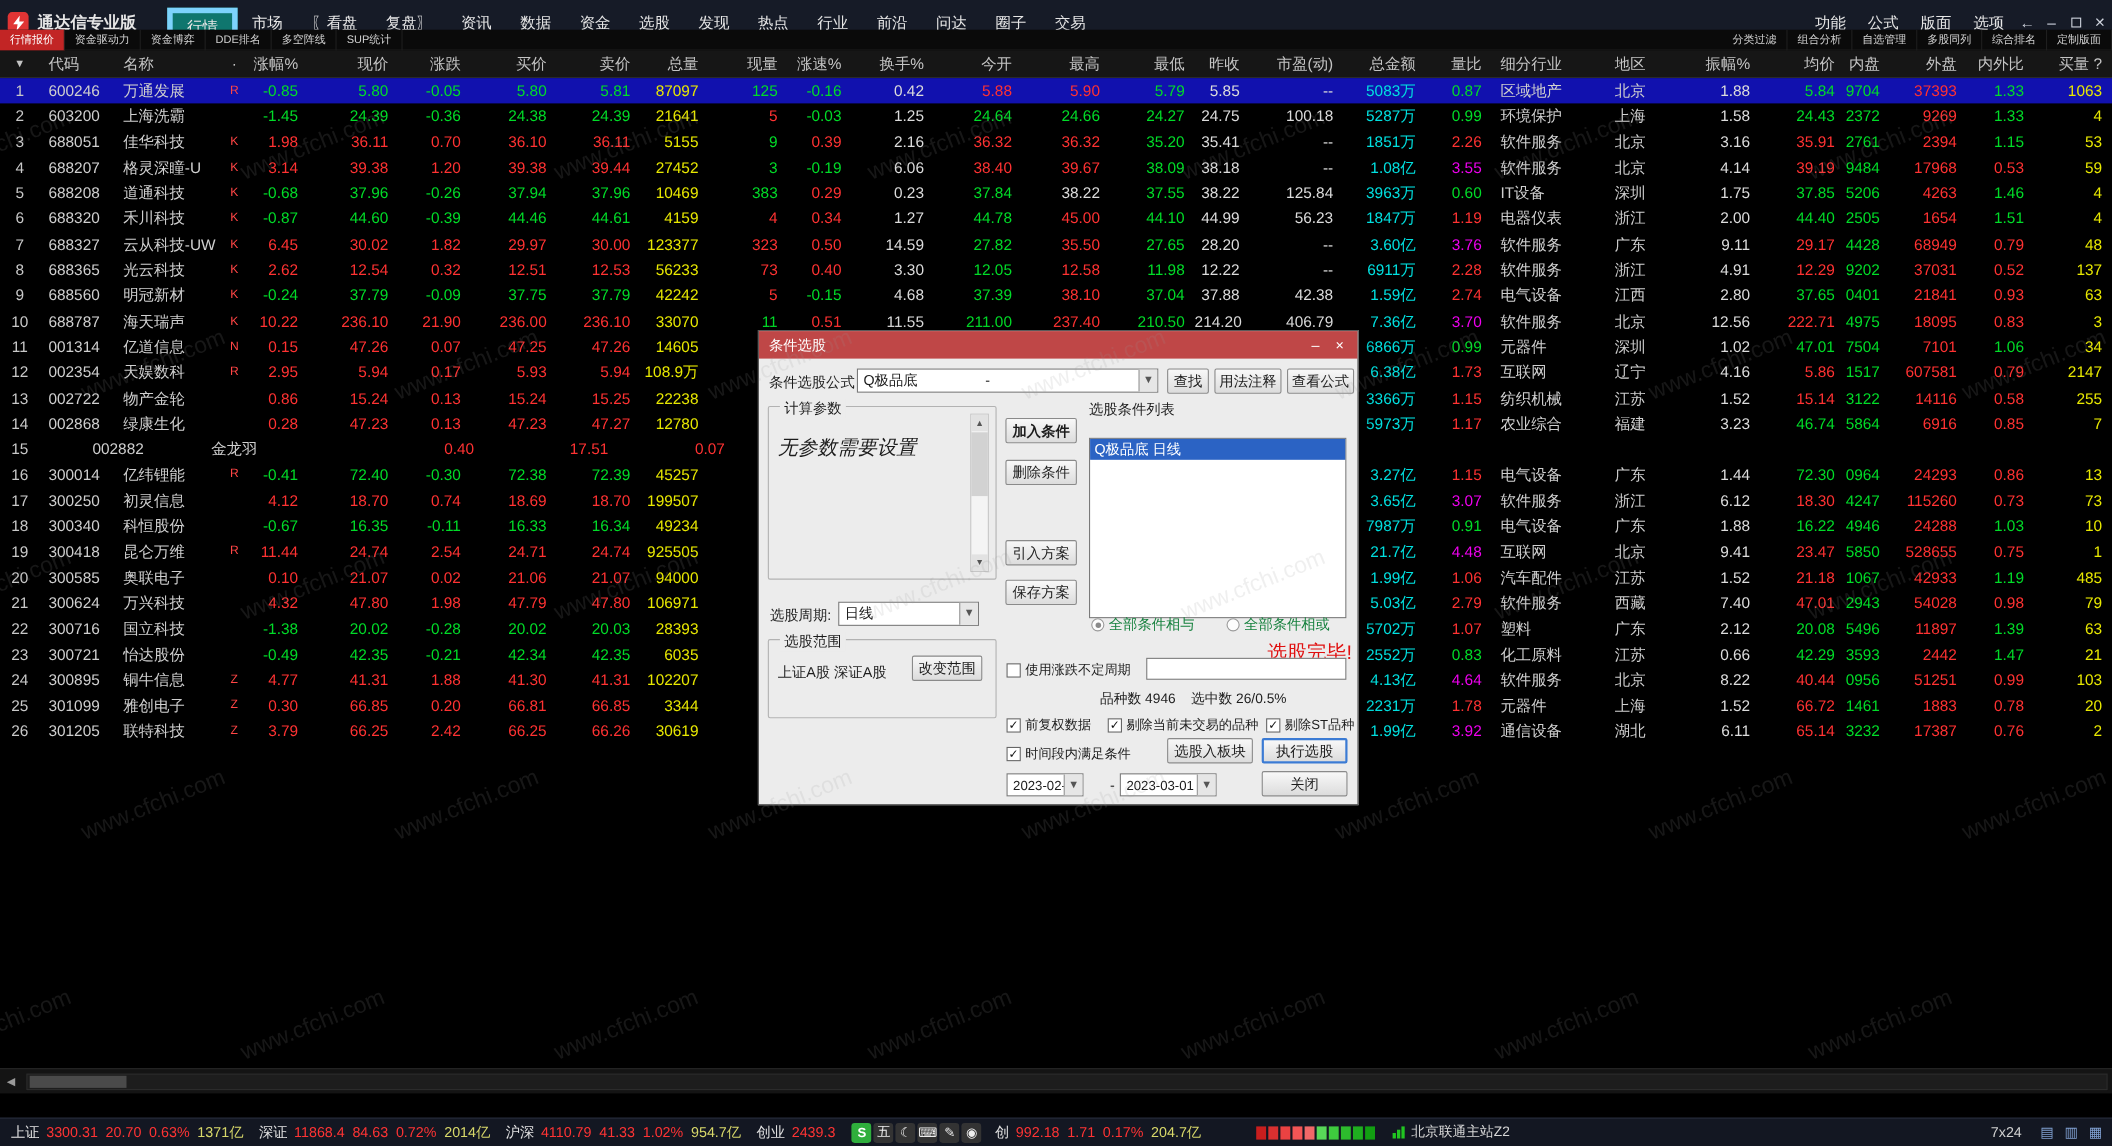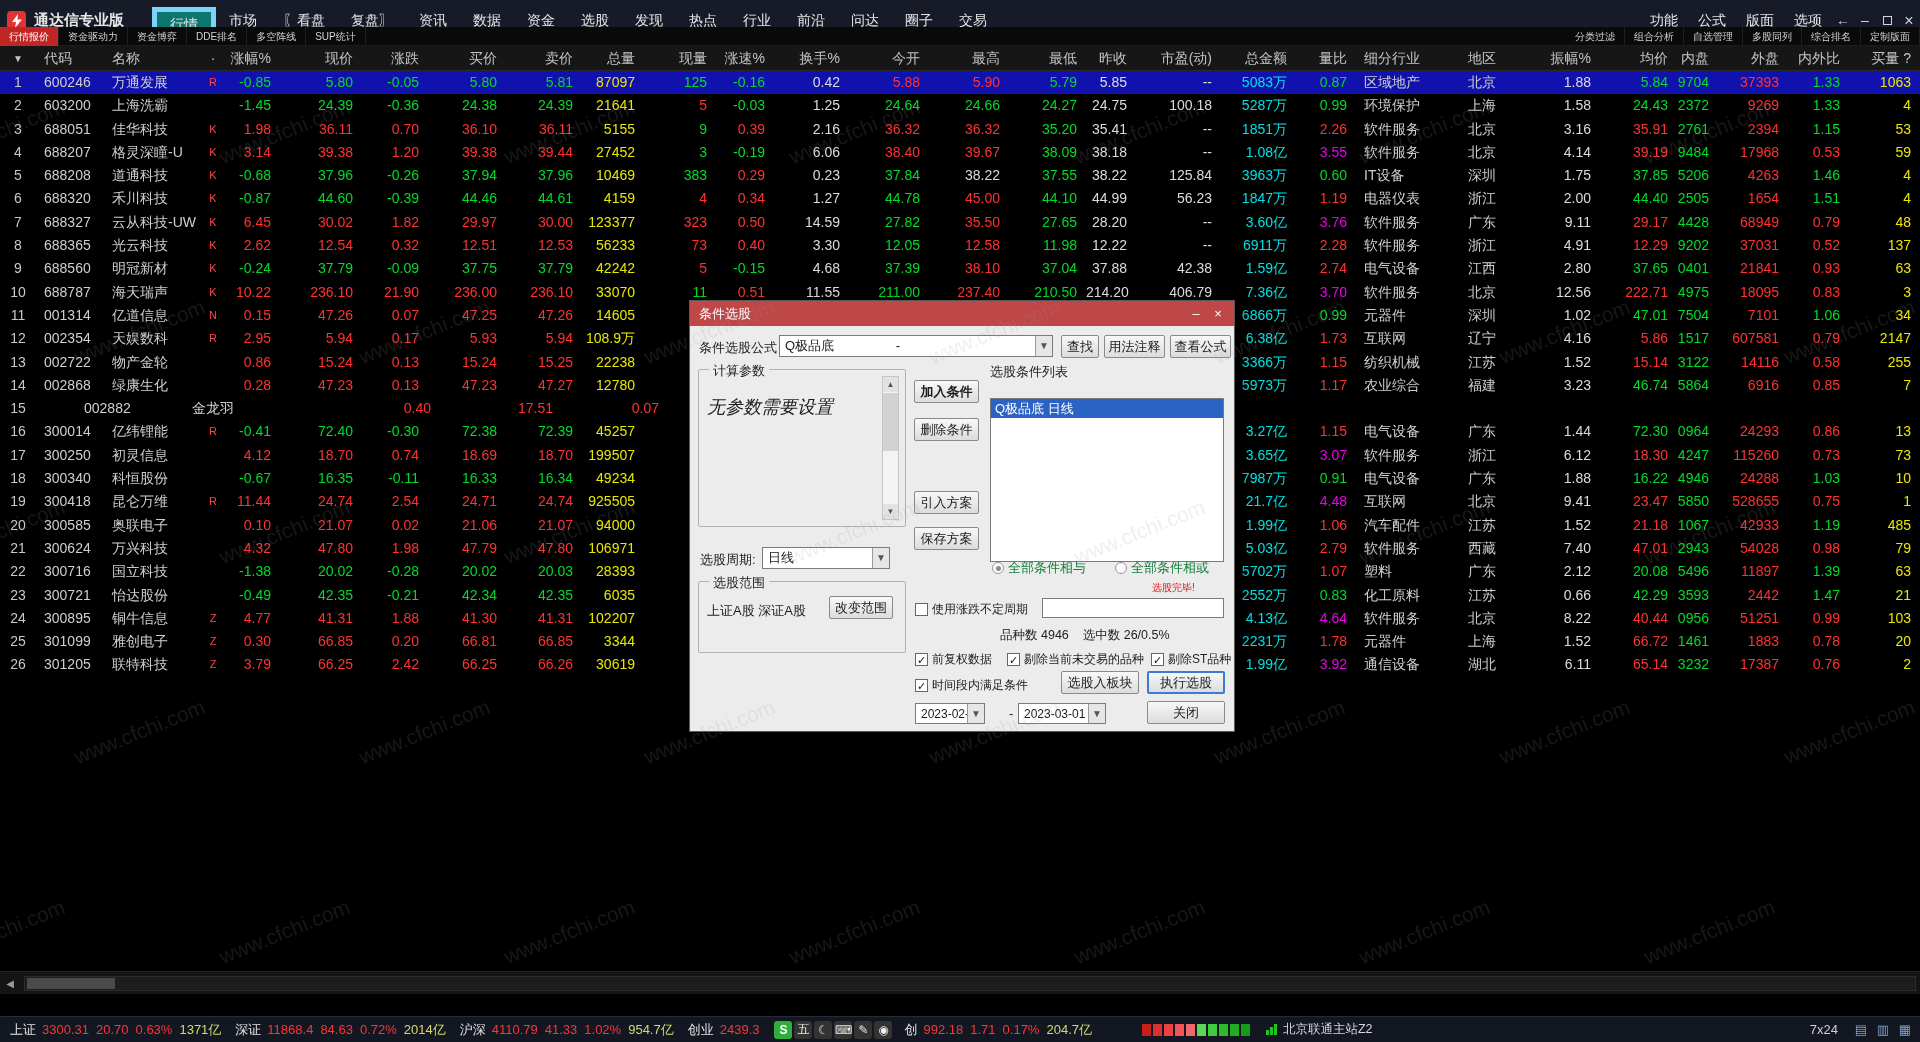--- a/index.html
+++ b/index.html
@@ -92,21 +92,21 @@
   .vscroll .sthumb { position:absolute; left:0; top:16px; width:15px; height:58px; background:#d2d2d2; }
   .listbox { position:absolute; background:#fff; border:1px solid #7a7a7a; }
   .listbox .li-sel { height:19px; line-height:19px; background:#2b63c4; color:#fff; padding-left:4px; font-size:13px;}
   .radio { position:absolute; display:flex; align-items:center; color:#15803d; font-size:13px;}
   .radio .rc { width:12px; height:12px; border:1px solid #9a9a9a; border-radius:50%; margin-right:4px;
     display:inline-flex; align-items:center; justify-content:center; background:#fdfdfd;}
   .radio .rc i { width:5px; height:5px; border-radius:50%; background:#8a8a8a; }
   .chk { position:absolute; display:flex; align-items:center; font-size:12px; color:#1c1c1c; }
   .chk .cb { width:13px; height:13px; border:1px solid #666; background:#fff; margin-right:4px;
     font-size:11px; line-height:12px; text-align:center; color:#111; }
-  .done-text { position:absolute; color:#e01010; font-size:10px; }
+  .done-text { position:absolute; color:#e01010; font-size:18px; }
   .edit { position:absolute; background:#fff; border:1px solid #7a7a7a; }
 
   .watermark { position:absolute; z-index:40; color:#999; opacity:.15; font-size:21px;
     transform:rotate(-22deg); pointer-events:none; white-space:nowrap; }
 </style>
 </head>
 <body>
 
 <div class="menubar">
   <div class="logo">

